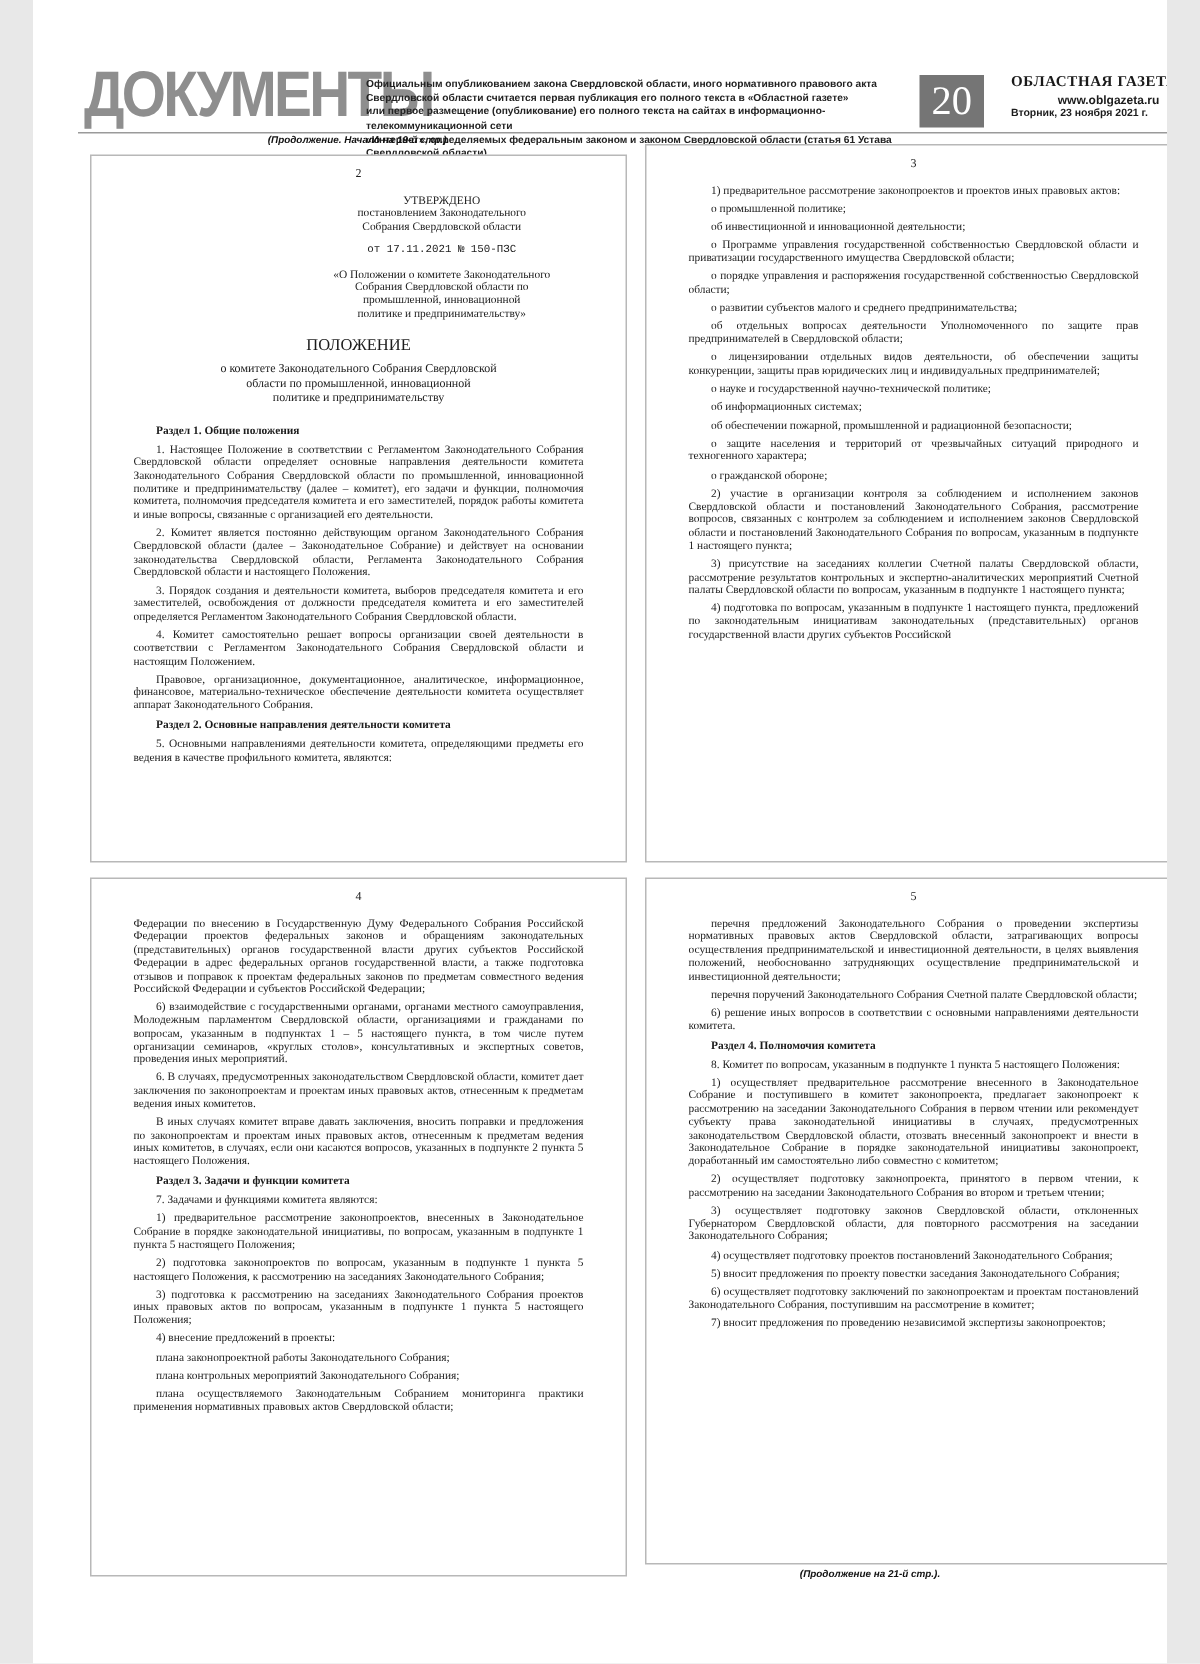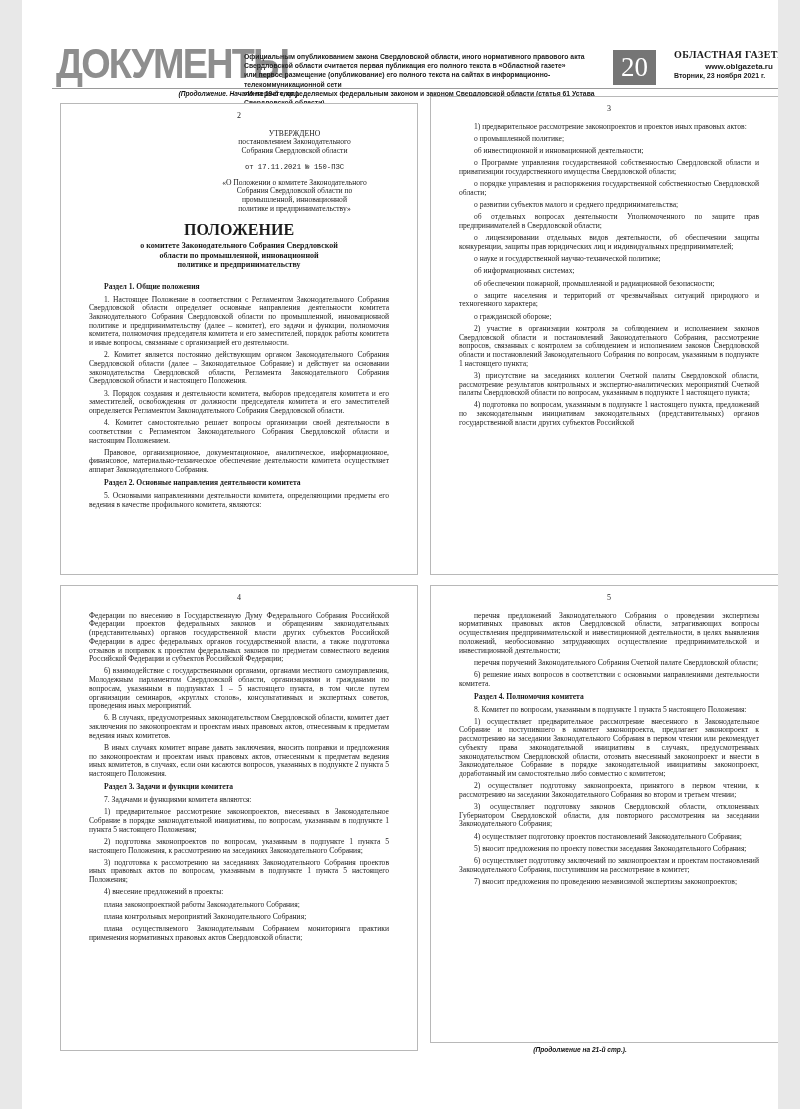--- a/index.html
+++ b/index.html
@@ -50,22 +50,22 @@
   #box4 { left:38px;  top:585px; width:358px; height:466px; }
   #box5 { left:408px; top:585px; width:358px; height:458px; }
 
   .doc-box p { margin:0 0 3.5px 0; font-size:7.6px; line-height:8.7px; }
   .doc-box p.pagenum  { text-align:center; font-size:8px; margin:2px 0 9px 0; }
   .doc-box p.p        { text-align:justify; text-indent:15px; }
   .doc-box p.pcont    { text-align:justify; text-indent:0; }
   .doc-box p.approved { width:57%; margin-left:40%; text-align:center; white-space:pre-line; margin-bottom:7px; }
   .doc-box p.docnum   { width:57%; margin-left:40%; text-align:center;
                         font-family:"Liberation Mono", monospace; font-size:7.2px; margin-bottom:7px; }
-  .doc-box p.title    { text-align:center; font-weight:bold; font-size:16px; margin:13px 0 6px 0; }
-  .doc-box p.subtitle { text-align:center; font-weight:bold; font-size:8px; line-height:9.6px;
+  .doc-box p.title    { text-align:center; font-weight:normal; font-size:11px; margin:13px 0 6px 0; }
+  .doc-box p.subtitle { text-align:center; font-weight:normal; font-size:8px; line-height:9.6px;
                         white-space:pre-line; margin-bottom:13px; }
   .doc-box p.section  { font-weight:bold; text-indent:15px; text-align:left; margin:4.5px 0 4px 0; }
 </style>
 </head>
 <body>
 
 <div class="sheet">
 
   <div class="masthead">ДОКУМЕНТЫ</div>
 

